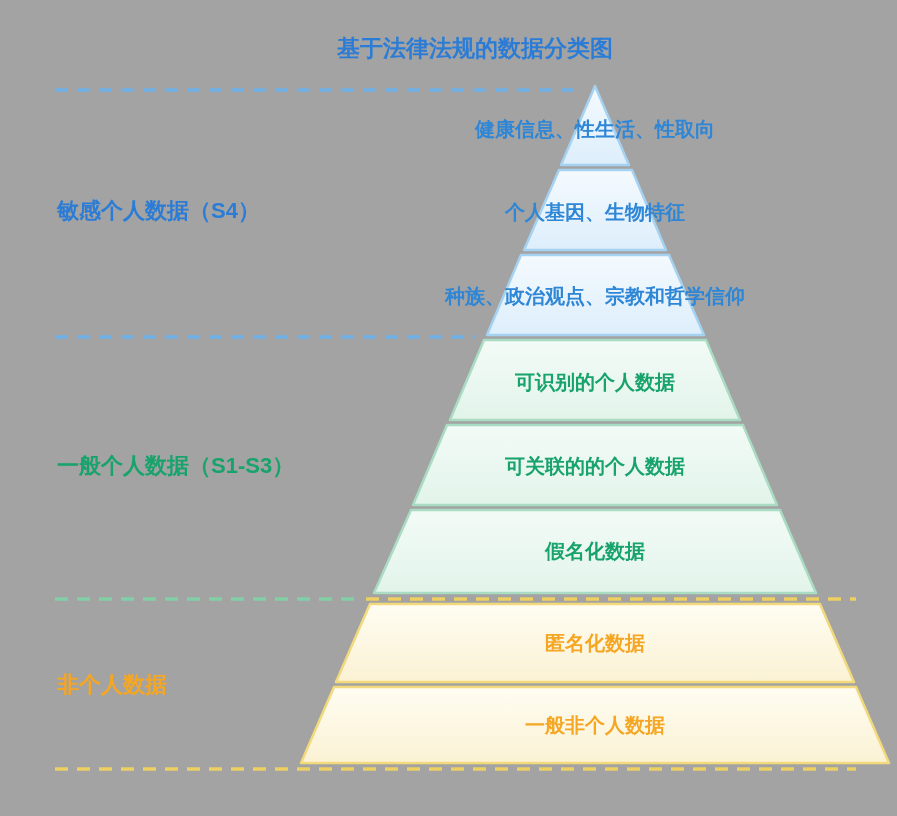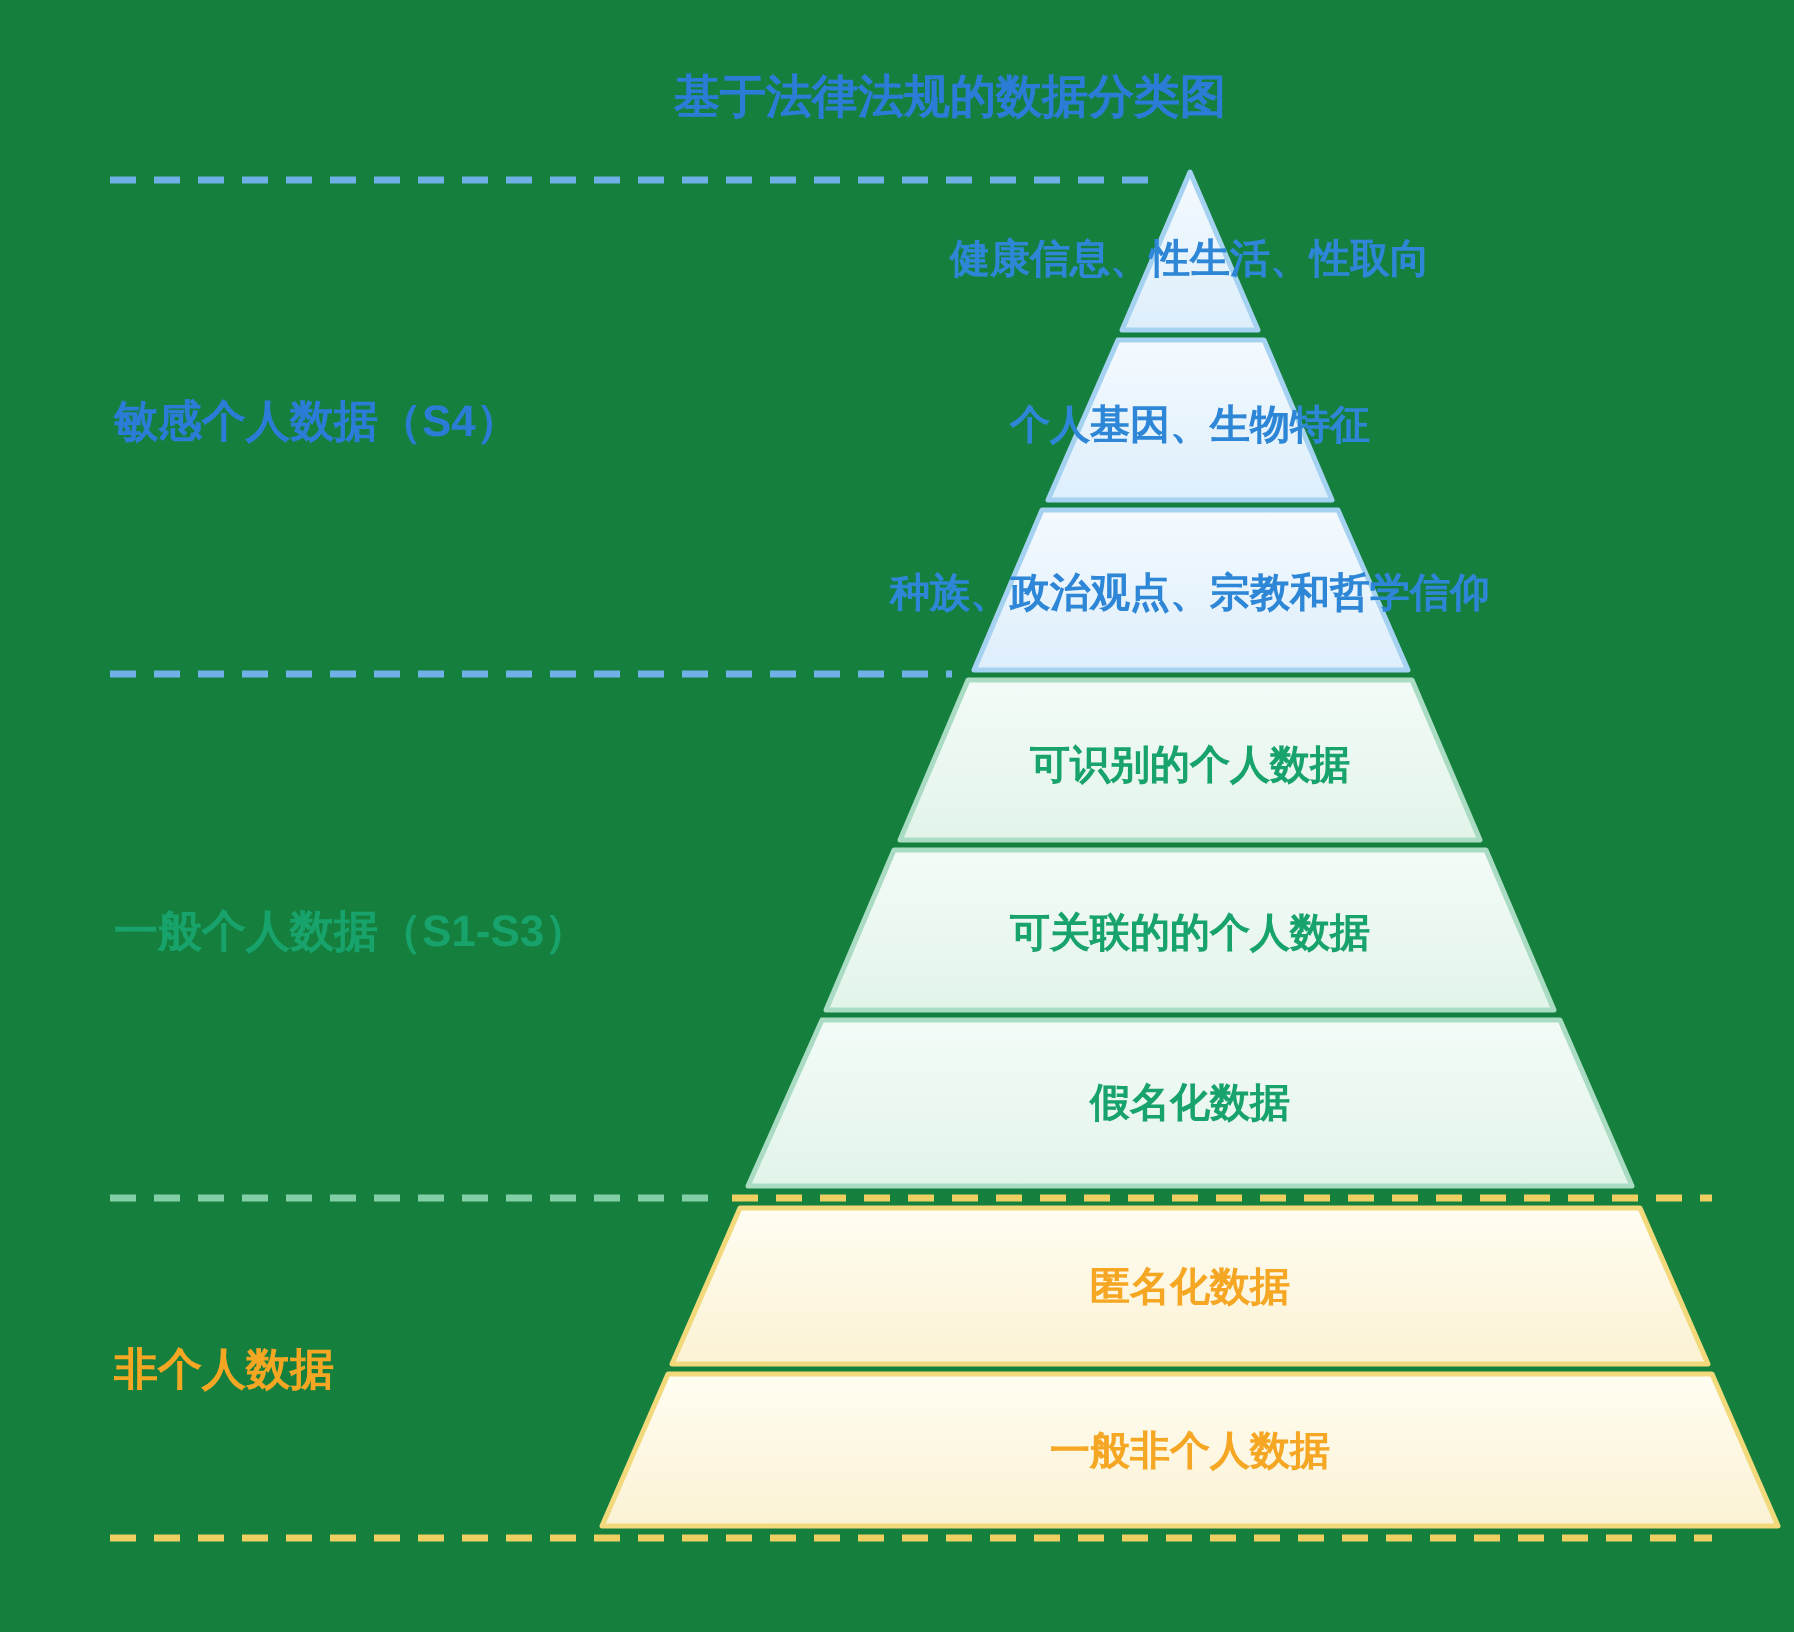--- a/index.html
+++ b/index.html
@@ -4,21 +4,21 @@
 <style>
   html, body {
     margin: 0;
     padding: 0;
     background: #ffffff;
   }
   .canvas {
     position: relative;
     width: 897px;
     height: 816px;
-    background: #15803d;
+    background: #a3a3a3;
     font-family: "Liberation Sans", sans-serif;
     overflow: hidden;
   }
   svg { display: block; }
 
   .title-text {
     font-size: 23px;
     font-weight: 700;
     fill: #2b7cd6;
     font-family: "Liberation Sans", sans-serif;

